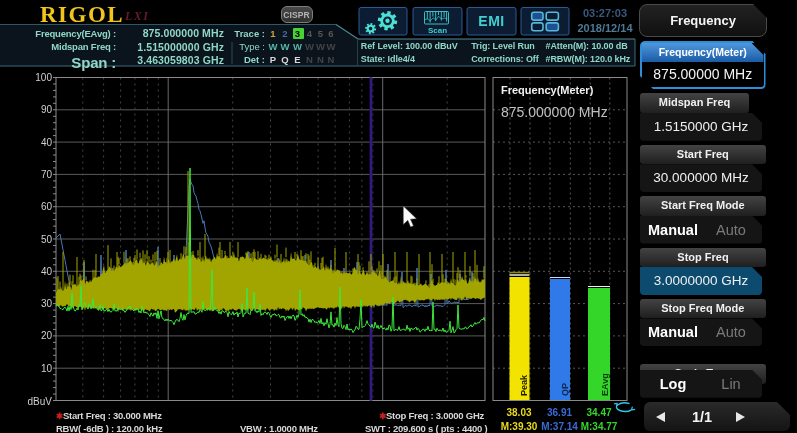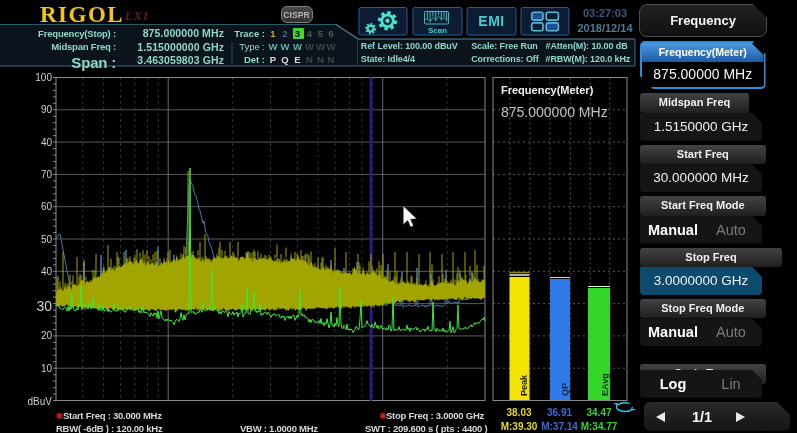--- a/index.html
+++ b/index.html
@@ -97,21 +97,21 @@
 <path d="M427.3,11.5 V19 M430.1,11.5 V22.5 M432.9,11.5 V16.5 M435.7,11.5 V21 M438.5,11.5 V15 M441.3,11.5 V20.5 M444.1,11.5 V17 M446.6,11.5 V21.5"></path>
 <path d="M424.5,19.5 l3,-0.5 2.8,1.8 2.8,-3 2.8,2.2 2.8,-3.8 2.8,3 2.8,-1.2 3,0.8" stroke-width="0.7"></path>
 </g>
 <g stroke="#57b7d8" stroke-width="1.6" fill="none">
 <rect x="531.7" y="12.3" width="11.3" height="7.8" rx="2.2" fill="#1d4f93"></rect>
 <rect x="546.2" y="12.3" width="12.2" height="7.8" rx="2.2"></rect>
 <rect x="531.7" y="22.9" width="11.3" height="7.8" rx="2.2"></rect>
 <rect x="546.2" y="22.9" width="12.2" height="7.8" rx="2.2" fill="#1d4f93"></rect>
 </g>
 </svg>
-<div style="position:absolute;left:0;top:27.5px;width:116px;text-align:right;font-size:9.5px;font-weight:bold;color:#8fd8c8;letter-spacing:-0.2px">Frequency(Stop) :</div>
+<div style="position:absolute;left:0;top:27.5px;width:116px;text-align:right;font-size:9.5px;font-weight:bold;color:#8fd8c8;letter-spacing:-0.2px">Frequency(EAvg) :</div>
 <div style="position:absolute;left:120px;top:27.0px;width:104px;text-align:right;font-size:10.5px;font-weight:bold;color:#8fd8c8;letter-spacing:0.1px">875.000000 MHz</div>
 <div style="position:absolute;left:0;top:41px;width:116px;text-align:right;font-size:9.5px;font-weight:bold;color:#8fd8c8;letter-spacing:-0.2px">Midspan Freq :</div>
 <div style="position:absolute;left:120px;top:40.5px;width:104px;text-align:right;font-size:10.5px;font-weight:bold;color:#8fd8c8;letter-spacing:0.1px">1.515000000 GHz</div>
 <div style="position:absolute;left:0;top:54px;width:116px;text-align:right;font-size:15px;font-weight:bold;color:#8fd8c8;letter-spacing:-0.2px">Span :</div>
 <div style="position:absolute;left:120px;top:53.5px;width:104px;text-align:right;font-size:10.5px;font-weight:bold;color:#8fd8c8;letter-spacing:0.1px">3.463059803 GHz</div>
 <div style="position:absolute;left:215px;top:27.5px;width:50px;text-align:right;font-size:9.5px;font-weight:bold;color:#8fd8c8">Trace :</div>
 <div style="position:absolute;left:215px;top:41px;width:50px;text-align:right;font-size:9.5px;font-weight:normal;color:#8fd8c8">Type :</div>
 <div style="position:absolute;left:215px;top:54px;width:50px;text-align:right;font-size:9.5px;font-weight:bold;color:#8fd8c8">Det :</div>
 <div style="position:absolute;left:267px;top:27.5px;width:12px;text-align:center;font-size:9.5px;font-weight:bold;color:#c8a838;z-index:3">1</div>
 <div style="position:absolute;left:279px;top:27.5px;width:12px;text-align:center;font-size:9.5px;font-weight:bold;color:#4a6a9a;z-index:3">2</div>
@@ -126,40 +126,40 @@
 <div style="position:absolute;left:303.5px;top:41px;width:12px;text-align:center;font-size:9.5px;font-weight:bold;color:#444">W</div>
 <div style="position:absolute;left:314.5px;top:41px;width:12px;text-align:center;font-size:9.5px;font-weight:bold;color:#444">W</div>
 <div style="position:absolute;left:325px;top:41px;width:12px;text-align:center;font-size:9.5px;font-weight:bold;color:#444">W</div>
 <div style="position:absolute;left:267px;top:54px;width:12px;text-align:center;font-size:9.5px;font-weight:bold;color:#d8d8d8">P</div>
 <div style="position:absolute;left:279px;top:54px;width:12px;text-align:center;font-size:9.5px;font-weight:bold;color:#d8d8d8">Q</div>
 <div style="position:absolute;left:291.5px;top:54px;width:12px;text-align:center;font-size:9.5px;font-weight:bold;color:#d8d8d8">E</div>
 <div style="position:absolute;left:303.5px;top:54px;width:12px;text-align:center;font-size:9.5px;font-weight:bold;color:#444">N</div>
 <div style="position:absolute;left:314.5px;top:54px;width:12px;text-align:center;font-size:9.5px;font-weight:bold;color:#444">N</div>
 <div style="position:absolute;left:325px;top:54px;width:12px;text-align:center;font-size:9.5px;font-weight:bold;color:#444">N</div>
 <div style="position:absolute;left:360.8px;top:41px;font-size:9px;font-weight:bold;color:#8fd8c8;letter-spacing:-0.1px;white-space:nowrap">Ref Level: 100.00 dBuV</div>
-<div style="position:absolute;left:471.2px;top:41px;font-size:9px;font-weight:bold;color:#8fd8c8;letter-spacing:-0.1px;white-space:nowrap">Scale: Free Run</div>
+<div style="position:absolute;left:471.2px;top:41px;font-size:9px;font-weight:bold;color:#8fd8c8;letter-spacing:-0.1px;white-space:nowrap">Trig: Level Run</div>
 <div style="position:absolute;left:545.5px;top:41px;font-size:9px;font-weight:bold;color:#8fd8c8;letter-spacing:-0.1px;white-space:nowrap">#Atten(M): 10.00 dB</div>
 <div style="position:absolute;left:360.8px;top:54px;font-size:9px;font-weight:bold;color:#8fd8c8;letter-spacing:-0.1px;white-space:nowrap">State: Idle4/4</div>
 <div style="position:absolute;left:471.2px;top:54px;font-size:9px;font-weight:bold;color:#8fd8c8;letter-spacing:-0.1px;white-space:nowrap">Corrections: Off</div>
 <div style="position:absolute;left:545.5px;top:54px;font-size:9px;font-weight:bold;color:#8fd8c8;letter-spacing:-0.1px;white-space:nowrap">#RBW(M): 120.0 kHz</div>
 <div style="position:absolute;left:40px;top:2px;font-family:'Liberation Serif',serif;font-size:23px;font-weight:bold;color:#f2c51b;letter-spacing:1.5px">RIGOL</div>
 <div style="position:absolute;left:125px;top:9px;font-family:'Liberation Serif',serif;font-size:12px;font-weight:bold;font-style:italic;color:#621c29;letter-spacing:1.5px">LXI</div>
 <div style="position:absolute;left:280.5px;top:6px;width:32px;height:16.5px;background:linear-gradient(#484848,#303030);border:1.5px solid #7e7e7e;border-radius:6px;color:#b4b4b4;font-size:8.5px;font-weight:bold;text-align:center;line-height:16.5px;letter-spacing:0.1px">CISPR</div>
 <div style="position:absolute;left:467px;top:7.5px;width:49px;height:24px;line-height:27.5px;text-align:center;font-size:14px;font-weight:bold;color:#3fd0cf;letter-spacing:0.5px;z-index:2">EMI</div>
 <div style="position:absolute;left:413px;top:26px;width:49px;text-align:center;font-size:8px;font-weight:bold;color:#3fd0cf;z-index:2">Scan</div>
 <div style="position:absolute;left:574px;top:7px;width:62px;text-align:center;font-size:11px;color:#39587f;font-weight:bold">03:27:03</div>
 <div style="position:absolute;left:572px;top:21.5px;width:66px;text-align:center;font-size:11px;color:#4c7a97;font-weight:bold">2018/12/14</div>
 <div style="position:absolute;left:24px;top:72.0px;width:28px;text-align:right;font-size:10px;color:#cfcfcf">100</div>
 <div style="position:absolute;left:24px;top:104.3px;width:28px;text-align:right;font-size:10px;color:#cfcfcf">90</div>
 <div style="position:absolute;left:24px;top:136.6px;width:28px;text-align:right;font-size:10px;color:#cfcfcf">40</div>
 <div style="position:absolute;left:24px;top:168.9px;width:28px;text-align:right;font-size:10px;color:#cfcfcf">70</div>
 <div style="position:absolute;left:24px;top:201.2px;width:28px;text-align:right;font-size:10px;color:#cfcfcf">60</div>
 <div style="position:absolute;left:24px;top:233.5px;width:28px;text-align:right;font-size:10px;color:#cfcfcf">50</div>
 <div style="position:absolute;left:24px;top:265.8px;width:28px;text-align:right;font-size:10px;color:#cfcfcf">40</div>
-<div style="position:absolute;left:24px;top:298.1px;width:28px;text-align:right;font-size:14px;color:#cfcfcf">30</div>
+<div style="position:absolute;left:24px;top:298.1px;width:28px;text-align:right;font-size:10px;color:#cfcfcf">30</div>
 <div style="position:absolute;left:24px;top:330.4px;width:28px;text-align:right;font-size:10px;color:#cfcfcf">20</div>
 <div style="position:absolute;left:24px;top:362.7px;width:28px;text-align:right;font-size:10px;color:#cfcfcf">10</div>
 <div style="position:absolute;left:24px;top:395.5px;width:28px;text-align:right;font-size:10px;color:#cfcfcf">dBuV</div>
 <div style="position:absolute;left:501px;top:83.5px;font-size:11px;font-weight:bold;color:#f0f0f0">Frequency(Meter)</div>
 <div style="position:absolute;left:501px;top:103.5px;font-size:14px;color:#c0c0c0">875.000000 MHz</div>
 <div style="position:absolute;left:56px;top:409.5px;font-size:9.5px;font-weight:bold;color:#d8d8d8;letter-spacing:-0.25px;white-space:nowrap"><span style="color:#c42020;font-size:8.5px">✱</span>Start Freq : 30.000 MHz</div>
 <div style="position:absolute;left:304px;top:409.5px;width:180px;text-align:right;font-size:9.5px;font-weight:bold;color:#d8d8d8;letter-spacing:-0.25px;white-space:nowrap"><span style="color:#c42020;font-size:8.5px">✱</span>Stop Freq : 3.0000 GHz</div>
 <div style="position:absolute;left:56px;top:423px;font-size:9.5px;font-weight:bold;color:#d8d8d8;letter-spacing:-0.25px;white-space:nowrap">RBW( -6dB ) : 120.00 kHz</div>
 <div style="position:absolute;left:240px;top:423px;font-size:9.5px;font-weight:bold;color:#d8d8d8;letter-spacing:-0.25px;white-space:nowrap">VBW : 1.0000 MHz</div>
 <div style="position:absolute;left:365px;top:423px;font-size:9.5px;font-weight:bold;color:#d8d8d8;letter-spacing:-0.25px;white-space:nowrap">SWT : 209.600 s ( pts : 4400 )</div>
@@ -177,21 +177,21 @@
 <div style="position:absolute;left:642px;top:62px;width:121.5px;height:25px;line-height:25px;text-align:center;font-size:14px;color:#f5f5f5;z-index:2">875.00000 MHz</div>
 <div style="position:absolute;left:640px;top:93.3px;width:109px;height:19.5px;background:linear-gradient(#434343,#1f1f1f);border-radius:3px;line-height:19.5px;text-align:center;font-size:11px;font-weight:bold;color:#f0f0f0">Midspan Freq</div>
 <div style="position:absolute;left:640px;top:112.8px;width:122px;height:28px;background:#151515;border-radius:0 0 4px 4px;clip-path:polygon(0 0,calc(100% - 10px) 0,100% 10px,100% 100%,0 100%);line-height:28px;text-align:center;font-size:13.5px;color:#f0f0f0">1.5150000 GHz</div>
 <div style="position:absolute;left:640px;top:144.7px;width:125.7px;height:19.5px;background:linear-gradient(#434343,#1f1f1f);border-radius:3px;line-height:19.5px;text-align:center;font-size:11px;font-weight:bold;color:#f0f0f0">Start Freq</div>
 <div style="position:absolute;left:640px;top:164.2px;width:122px;height:28px;background:#151515;border-radius:0 0 4px 4px;clip-path:polygon(0 0,calc(100% - 10px) 0,100% 10px,100% 100%,0 100%);line-height:28px;text-align:center;font-size:13.5px;color:#f0f0f0">30.000000 MHz</div>
 <div style="position:absolute;left:640px;top:196.1px;width:125.7px;height:19.5px;background:linear-gradient(#434343,#1f1f1f);border-radius:3px;line-height:19.5px;text-align:center;font-size:11px;font-weight:bold;color:#f0f0f0">Start Freq Mode</div>
 <div style="position:absolute;left:640px;top:215.6px;width:122px;height:28px;background:#151515;border-radius:0 0 4px 4px;clip-path:polygon(0 0,calc(100% - 10px) 0,100% 10px,100% 100%,0 100%);line-height:28px;font-size:14.5px">
     <span style="position:absolute;left:0;top:0;width:66px;text-align:center;font-weight:bold;color:#fff">Manual</span>
     <span style="position:absolute;left:66px;top:0;width:50px;text-align:center;color:#7a7a7a">Auto</span>
   </div>
-<div style="position:absolute;left:640px;top:247.5px;width:142px;height:19.5px;background:linear-gradient(#434343,#1f1f1f);border-radius:3px;line-height:19.5px;text-align:center;font-size:11px;font-weight:bold;color:#f0f0f0">Stop Freq</div>
+<div style="position:absolute;left:640px;top:247.5px;width:126px;height:19.5px;background:linear-gradient(#434343,#1f1f1f);border-radius:3px;line-height:19.5px;text-align:center;font-size:11px;font-weight:bold;color:#f0f0f0">Stop Freq</div>
 <div style="position:absolute;left:640px;top:267.0px;width:122px;height:28px;background:#0c4a6e;border-radius:0 0 4px 4px;clip-path:polygon(0 0,calc(100% - 10px) 0,100% 10px,100% 100%,0 100%);line-height:28px;text-align:center;font-size:13.5px;color:#f0f0f0">3.0000000 GHz</div>
 <div style="position:absolute;left:640px;top:298.9px;width:125.7px;height:19.5px;background:linear-gradient(#434343,#1f1f1f);border-radius:3px;line-height:19.5px;text-align:center;font-size:11px;font-weight:bold;color:#f0f0f0">Stop Freq Mode</div>
 <div style="position:absolute;left:640px;top:318.4px;width:122px;height:28px;background:#151515;border-radius:0 0 4px 4px;clip-path:polygon(0 0,calc(100% - 10px) 0,100% 10px,100% 100%,0 100%);line-height:28px;font-size:14.5px">
     <span style="position:absolute;left:0;top:0;width:66px;text-align:center;font-weight:bold;color:#fff">Manual</span>
     <span style="position:absolute;left:66px;top:0;width:50px;text-align:center;color:#7a7a7a">Auto</span>
   </div>
 <div style="position:absolute;left:640px;top:364px;width:125.7px;height:19.5px;background:linear-gradient(#434343,#1f1f1f);border-radius:3px;line-height:19.5px;text-align:center;font-size:11px;font-weight:bold;color:#f0f0f0">Scale Type</div>
 <div style="position:absolute;left:640px;top:369.8px;width:122px;height:28px;background:#151515;border-radius:0 0 4px 4px;clip-path:polygon(0 0,calc(100% - 10px) 0,100% 10px,100% 100%,0 100%);line-height:28px;font-size:14.5px">
     <span style="position:absolute;left:0;top:0;width:66px;text-align:center;font-weight:bold;color:#fff">Log</span>
     <span style="position:absolute;left:66px;top:0;width:50px;text-align:center;color:#7a7a7a">Lin</span>

